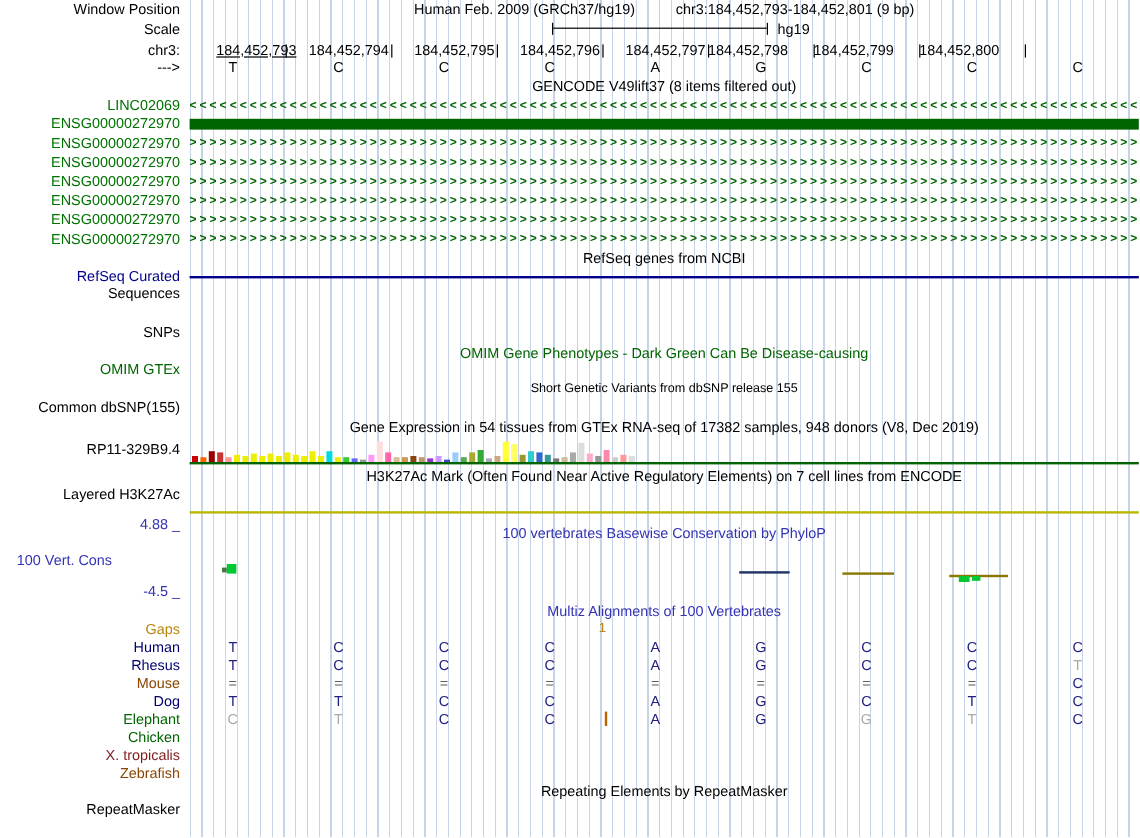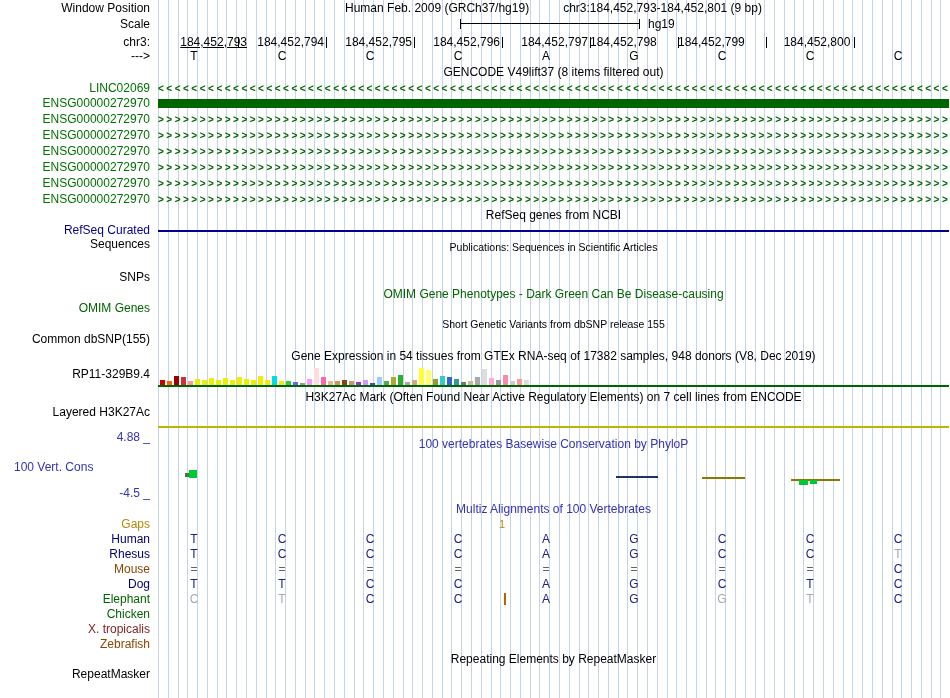--- a/index.html
+++ b/index.html
@@ -36,26 +36,25 @@
 
   <div class="lbl" style="top:36px">chr3:</div>
   <div class="lbl" style="top:50px">---&gt;</div>
 
   <div class="ctr" style="top:66px">GENCODE V49lift37 (8 items filtered out)</div>
 
   <div class="ctr" style="top:209px">RefSeq genes from NCBI</div>
   <div class="lbl navy" style="top:224px">RefSeq Curated</div>
   <div class="abs" style="left:158px;top:230px;width:791px;height:2px;background:#00008b"></div>
 
-  <div class="ctr small" style="top:241px">Publications: Sequences in Scientific Articles</div>
   <div class="lbl" style="top:238px">Sequences</div>
   <div class="lbl" style="top:271px">SNPs</div>
 
   <div class="ctr dgreen" style="top:288px">OMIM Gene Phenotypes - Dark Green Can Be Disease-causing</div>
-  <div class="lbl dgreen" style="top:302px">OMIM Genes</div>
+  <div class="lbl dgreen" style="top:302px">OMIM GTEx</div>
 
   <div class="ctr small" style="top:318px">Short Genetic Variants from dbSNP release 155</div>
   <div class="lbl" style="top:333px">Common dbSNP(155)</div>
 
   <div class="ctr" style="top:350px">Gene Expression in 54 tissues from GTEx RNA-seq of 17382 samples, 948 donors (V8, Dec 2019)</div>
   <div class="lbl" style="top:368px">RP11-329B9.4</div>
   <div class="abs" style="left:158px;top:385px;width:791px;height:2px;background:#006400"></div>
 
   <div class="ctr" style="top:391px">H3K27Ac Mark (Often Found Near Active Regulatory Elements) on 7 cell lines from ENCODE</div>
   <div class="lbl" style="top:406px">Layered H3K27Ac</div>
@@ -79,21 +78,21 @@
     <div style="position: absolute; white-space: nowrap; line-height: 13px; left: 326px; top: 36px; width: 86px; text-align: right;">184,452,795</div>
     <div style="position: absolute; white-space: nowrap; line-height: 13px; left: 502px; top: 37px; width: 1px; height: 11px; background: rgb(0, 0, 0);"></div>
     <div style="position: absolute; white-space: nowrap; line-height: 13px; left: 414px; top: 36px; width: 86px; text-align: right;">184,452,796</div>
     <div style="position: absolute; white-space: nowrap; line-height: 13px; left: 590px; top: 37px; width: 1px; height: 11px; background: rgb(0, 0, 0);"></div>
     <div style="position: absolute; white-space: nowrap; line-height: 13px; left: 502px; top: 36px; width: 86px; text-align: right;">184,452,797</div>
     <div style="position: absolute; white-space: nowrap; line-height: 13px; left: 678px; top: 37px; width: 1px; height: 11px; background: rgb(0, 0, 0);"></div>
     <div style="position: absolute; white-space: nowrap; line-height: 13px; left: 590px; top: 36px; width: 86px; text-align: left;">184,452,798</div>
     <div style="position: absolute; white-space: nowrap; line-height: 13px; left: 766px; top: 37px; width: 1px; height: 11px; background: rgb(0, 0, 0);"></div>
     <div style="position: absolute; white-space: nowrap; line-height: 13px; left: 678px; top: 36px; width: 86px; text-align: left;">184,452,799</div>
     <div style="position: absolute; white-space: nowrap; line-height: 13px; left: 854px; top: 37px; width: 1px; height: 11px; background: rgb(0, 0, 0);"></div>
-    <div style="position: absolute; white-space: nowrap; line-height: 13px; left: 766px; top: 36px; width: 86px; text-align: center; padding-left: 16px;">184,452,800</div>
+    <div style="position: absolute; white-space: nowrap; line-height: 13px; left: 766px; top: 36px; width: 86px; text-align: left;">184,452,800</div>
     <div style="position: absolute; white-space: nowrap; line-height: 13px; left: 184px; top: 50px; width: 20px; text-align: center;">T</div>
     <div style="position: absolute; white-space: nowrap; line-height: 13px; left: 272px; top: 50px; width: 20px; text-align: center;">C</div>
     <div style="position: absolute; white-space: nowrap; line-height: 13px; left: 360px; top: 50px; width: 20px; text-align: center;">C</div>
     <div style="position: absolute; white-space: nowrap; line-height: 13px; left: 448px; top: 50px; width: 20px; text-align: center;">C</div>
     <div style="position: absolute; white-space: nowrap; line-height: 13px; left: 536px; top: 50px; width: 20px; text-align: center;">A</div>
     <div style="position: absolute; white-space: nowrap; line-height: 13px; left: 624px; top: 50px; width: 20px; text-align: center;">G</div>
     <div style="position: absolute; white-space: nowrap; line-height: 13px; left: 712px; top: 50px; width: 20px; text-align: center;">C</div>
     <div style="position: absolute; white-space: nowrap; line-height: 13px; left: 800px; top: 50px; width: 20px; text-align: center;">C</div>
     <div style="position: absolute; white-space: nowrap; line-height: 13px; left: 888px; top: 50px; width: 20px; text-align: center;">C</div>
     <div style="position: absolute; white-space: nowrap; line-height: 13px; right: 800px; top: 82px; text-align: right; color: rgb(0, 114, 0);">LINC02069</div>

